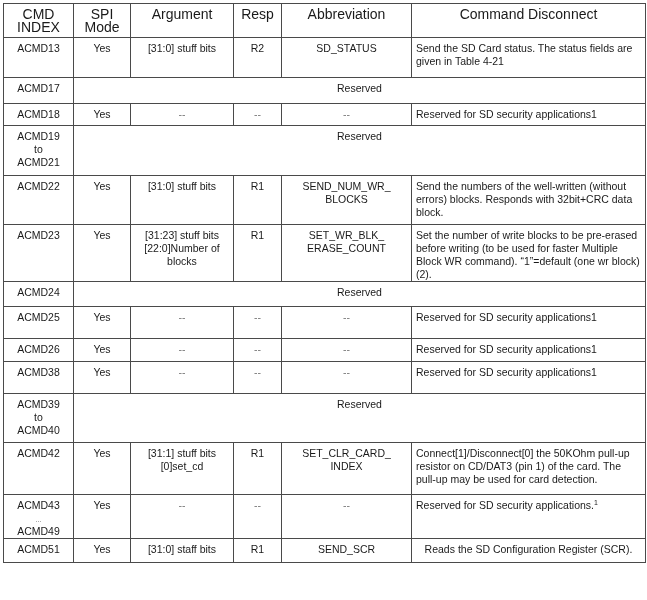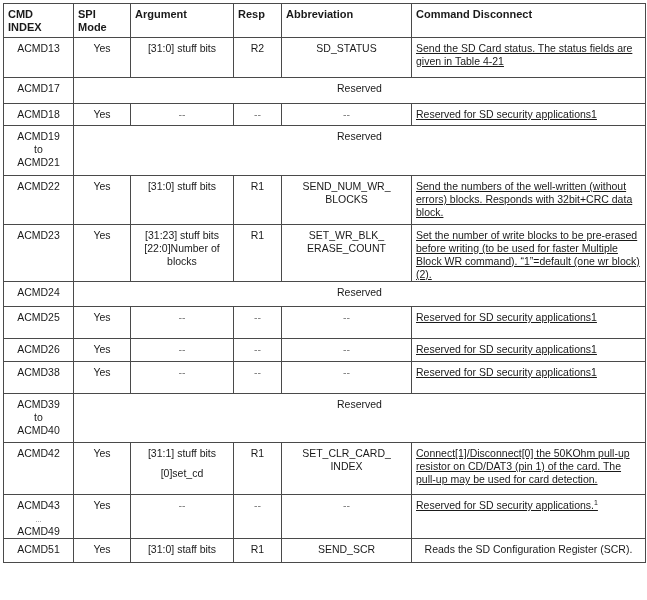--- a/index.html
+++ b/index.html
@@ -13,23 +13,23 @@
     font-size: 10.5px;
     color: #1a1a1a;
   }
   .tbl td, .tbl th {
     border: 1px solid #4a4a4a;
     padding: 4px 4px 0 4px;
     vertical-align: top;
     line-height: 13px;
     overflow: hidden;
   }
-  .tbl th { font-weight: bold; text-align: left; font-size: 11px; }
+  .tbl th { font-weight: normal; text-align: center; font-size: 14px; }
   .c { text-align: center; }
-  .l { text-align: left; text-decoration: underline; }
+  .l { text-align: left; }
   .dim { color: #777; }
   .sup { font-size: 7px; vertical-align: super; line-height: 0; }
   .mid-small { font-size: 7px; line-height: 8px; color: #666; }
 </style>
 </head>
 <body>
 
 <table class="tbl">
   <colgroup>
     <col style="width:70px">
@@ -130,21 +130,21 @@
 
   <tr style="height:49px">
     <td class="c"><span>ACMD39</span><br><span>to</span><br><span>ACMD40</span></td>
     <td class="c" colspan="5">Reserved</td>
   </tr>
 
 
   <tr style="height:52px">
     <td class="c">ACMD42</td>
     <td class="c">Yes</td>
-    <td class="c"><span>[31:1] stuff bits</span><br><span style="display:inline-block;margin-top:7px">[0]set_cd</span></td>
+    <td class="c"><span>[31:1] stuff bits</span><br><span style="display:inline-block;">[0]set_cd</span></td>
     <td class="c">R1</td>
     <td class="c"><span>SET_CLR_CARD_</span><br><span>INDEX</span></td>
     <td class="l">Connect[1]/Disconnect[0] the 50KOhm pull-up resistor on CD/DAT3 (pin 1) of the card. The pull-up may be used for card detection.</td>
   </tr>
 
   <tr style="height:42px">
     <td class="c"><span>ACMD43</span><br><span class="mid-small">...</span><br><span>ACMD49</span></td>
     <td class="c">Yes</td>
     <td class="c dim">--</td>
     <td class="c dim">--</td>

